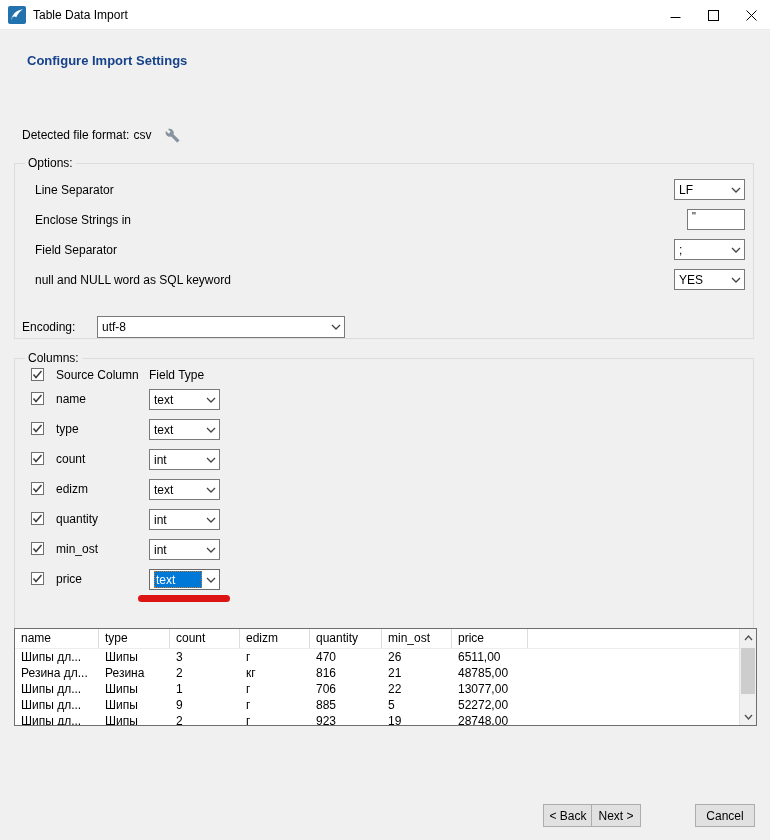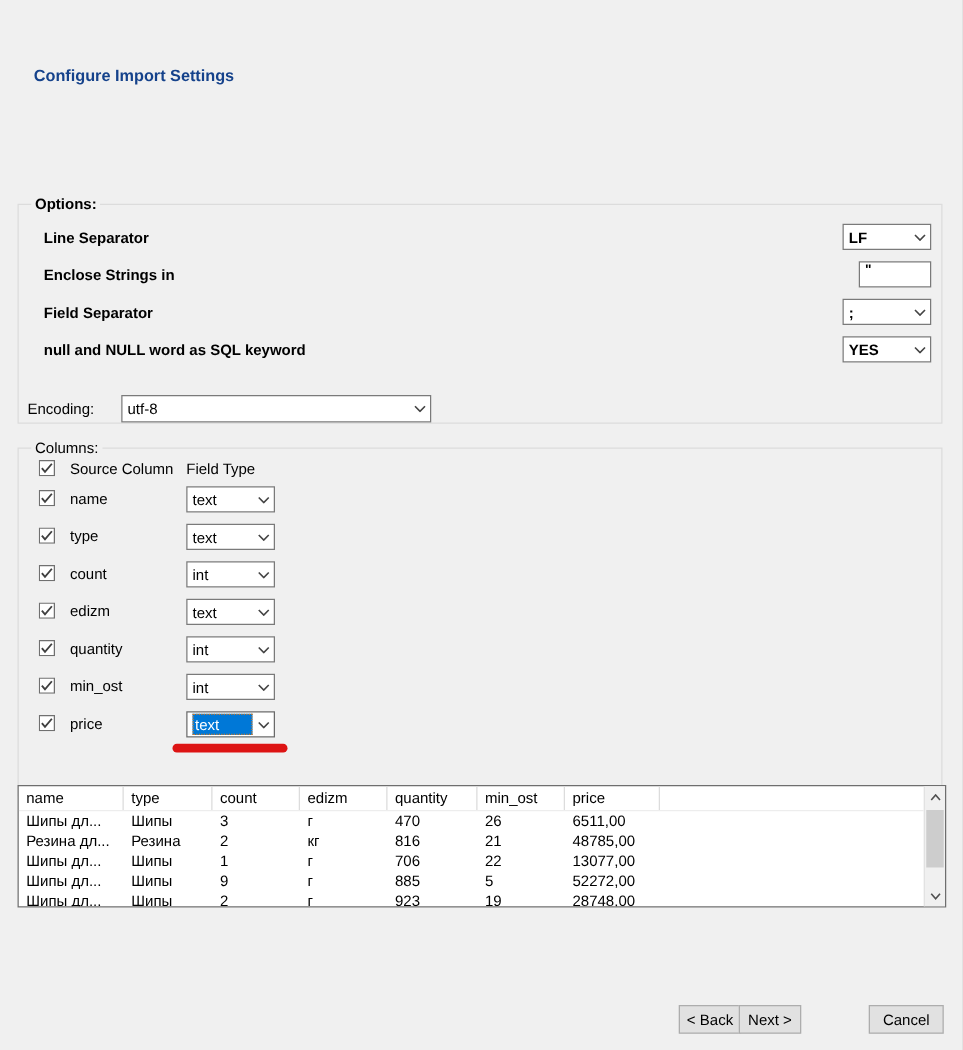--- a/index.html
+++ b/index.html
@@ -15,21 +15,21 @@
   .win-controls{position:absolute;right:0;top:0;height:30px;display:flex;}
   .win-btn{width:38px;height:30px;display:flex;align-items:center;justify-content:center;}
   
   .heading{position:absolute;left:27px;top:53px;font-weight:bold;font-size:13px;color:var(--heading,#15428b);}
   
   .file-row{position:absolute;left:22px;top:126px;height:18px;display:flex;align-items:center;gap:4px;}
   .wrench{margin-left:10px;display:flex;align-items:center;}
   
   .groupbox{position:absolute;border:1px solid #dcdcdc;box-sizing:border-box;}
   .gb-label{position:absolute;top:-8px;left:10px;background:#f0f0f0;padding:0 3px;line-height:15px;}
-  #options-box{left:14px;top:163px;width:740px;height:176px;font-weight:bold;}
+  #options-box{left:14px;top:163px;width:740px;height:176px;}
   .opt-label{position:absolute;left:20px;height:15px;white-space:nowrap;}
   .opt-label.r1{top:19px}.opt-label.r2{top:49px}.opt-label.r3{top:79px}.opt-label.r4{top:109px}
   .opt-ctl{position:absolute;left:659px;}
   .opt-ctl.r1{top:15px}.opt-ctl.r3{top:75px}.opt-ctl.r4{top:105px}
   
   .select{box-sizing:border-box;width:71px;height:21px;background:#fff;border:1px solid #7a7a7a;
     display:flex;align-items:center;padding-left:4px;cursor:default;}
   .sel-text{flex:1;overflow:hidden;white-space:nowrap;}
   .chev{width:16px;display:flex;justify-content:center;flex:none;}
   .select.selected{border-color:#6a6a6a;}
@@ -73,23 +73,58 @@
     display:flex;align-items:center;justify-content:center;font-size:12px;cursor:default;}
   #back-btn{left:543px;width:50px;}
   #next-btn{left:591px;width:50px;}
   #cancel-btn{left:695px;width:60px;}
 </style>
 </head>
 <body>
 
 <div class="window">
 
+  <div class="titlebar">
+    <span class="app-icon">
+      <svg width="18" height="18" viewBox="0 0 18 18">
+        <rect width="18" height="18" rx="2" fill="#2272ae"></rect>
+        <path d="M3.2 14.5 C3.8 8.3 8.6 4.1 14.9 3.3 C11.5 5.5 9.5 8.1 8.3 11.3 C7.1 10.4 5.7 10.3 4.5 11.1 Z" fill="#ffffff"></path>
+      </svg>
+    </span>
+    <span class="title-text">Table Data Import</span>
+    <div class="win-controls">
+      <span class="win-btn">
+        <svg width="11" height="11" viewBox="0 0 11 11">
+            <line x1="0.5" y1="7.5" x2="10.5" y2="7.5" stroke="#000" stroke-width="1"></line>
+          </svg>
+      </span>
+      <span class="win-btn">
+        <svg width="11" height="11" viewBox="0 0 11 11">
+            <rect x="0.5" y="0.5" width="10" height="10" fill="none" stroke="#000" stroke-width="1"></rect>
+          </svg>
+      </span>
+      <span class="win-btn">
+        <svg width="11" height="11" viewBox="0 0 11 11">
+            <path d="M0.5 0.5 L10.5 10.5 M10.5 0.5 L0.5 10.5" stroke="#000" stroke-width="1"></path>
+          </svg>
+      </span>
+    </div>
+  </div>
 
   <div class="heading">Configure Import Settings</div>
 
+  <div class="file-row">
+    <span>Detected file format:</span>
+    <span>csv</span>
+    <span class="wrench">
+      <svg width="15" height="15" viewBox="0 0 24 24">
+          <path fill="#87939f" d="M22.7 19l-9.1-9.1c.9-2.3.4-5-1.5-6.9-2-2-5-2.4-7.4-1.3L9 6 6 9 1.6 4.7C.4 7.1.9 10.1 2.9 12.1c1.9 1.9 4.6 2.4 6.9 1.5l9.1 9.1c.4.4 1 .4 1.4 0l2.3-2.3c.5-.4.5-1.1.1-1.4z"></path>
+        </svg>
+    </span>
+  </div>
 
   <div class="groupbox" id="options-box">
     <span class="gb-label">Options:</span>
 
     <span class="opt-label r1">Line Separator</span>
     <div class="select opt-ctl r1">
       <span class="sel-text">LF</span>
       <span class="chev">
           <svg width="10" height="6" viewBox="0 0 10 6">
             <path d="M1 1l4 4 4-4" fill="none" stroke="#444" stroke-width="1.3"></path>

